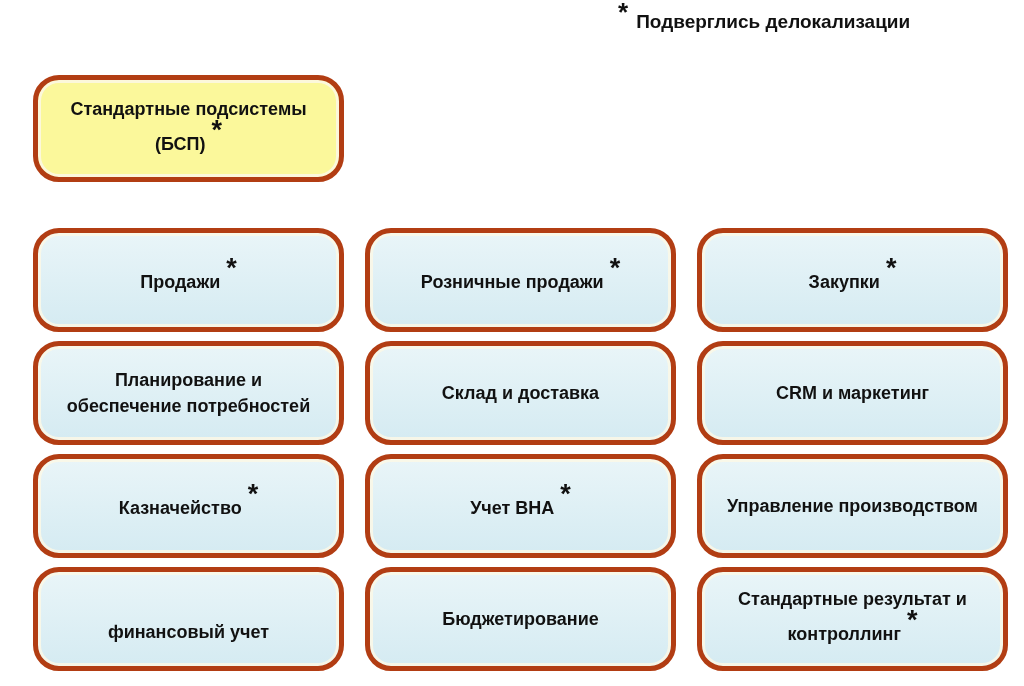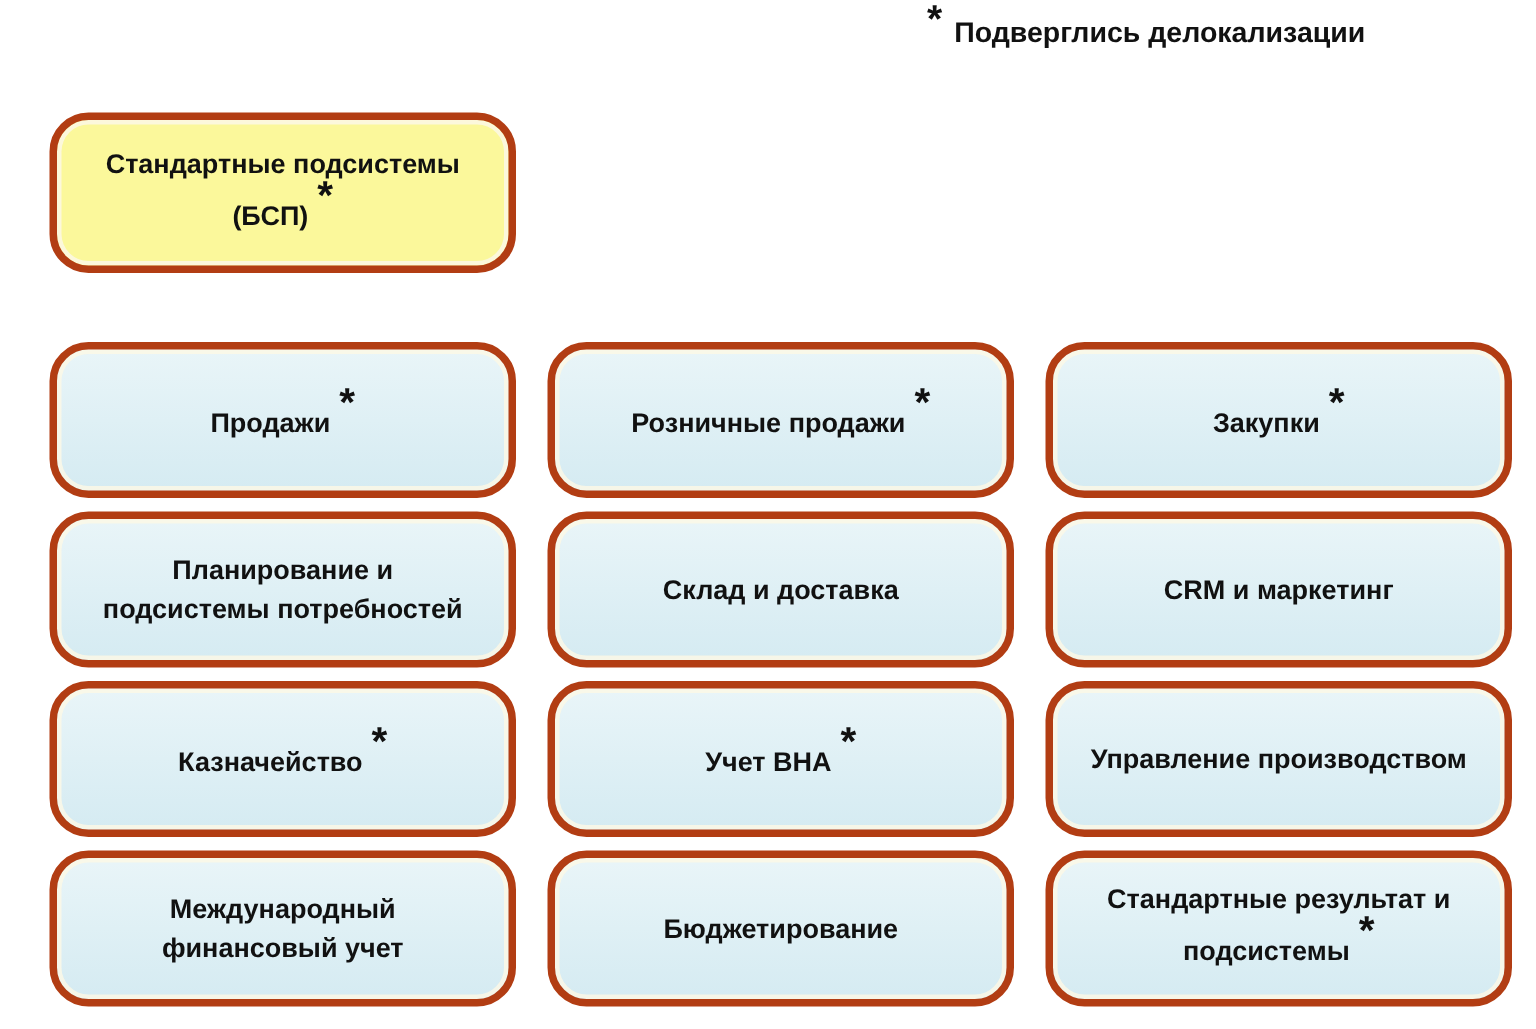--- a/index.html
+++ b/index.html
@@ -84,21 +84,21 @@
     </div>
     <div class="box blue">
       <div>
         <span>Закупки</span><span class="ast">*</span>
       </div>
     </div>
 
     <div class="box blue">
       <div>
         <span>Планирование и</span><br>
-        <span>подсистемы потребностей</span>
+        <span>обеспечение потребностей</span>
       </div>
     </div>
     <div class="box blue">
       <div>
         <span>Склад и доставка</span>
       </div>
     </div>
     <div class="box blue">
       <div>
         <span>CRM и маркетинг</span>
@@ -116,30 +116,30 @@
       </div>
     </div>
     <div class="box blue">
       <div>
         <span>Управление производством</span>
       </div>
     </div>
 
     <div class="box blue">
       <div>
-        <span>Международный</span><br>
+        <br>
         <span>финансовый учет</span>
       </div>
     </div>
     <div class="box blue">
       <div>
         <span>Бюджетирование</span>
       </div>
     </div>
     <div class="box blue">
       <div>
         <span>Стандартные результат и</span><br>
-        <span>подсистемы</span><span class="ast">*</span>
+        <span>контроллинг</span><span class="ast">*</span>
       </div>
     </div>
 
   </div>
 </div>
 
 </body></html>

